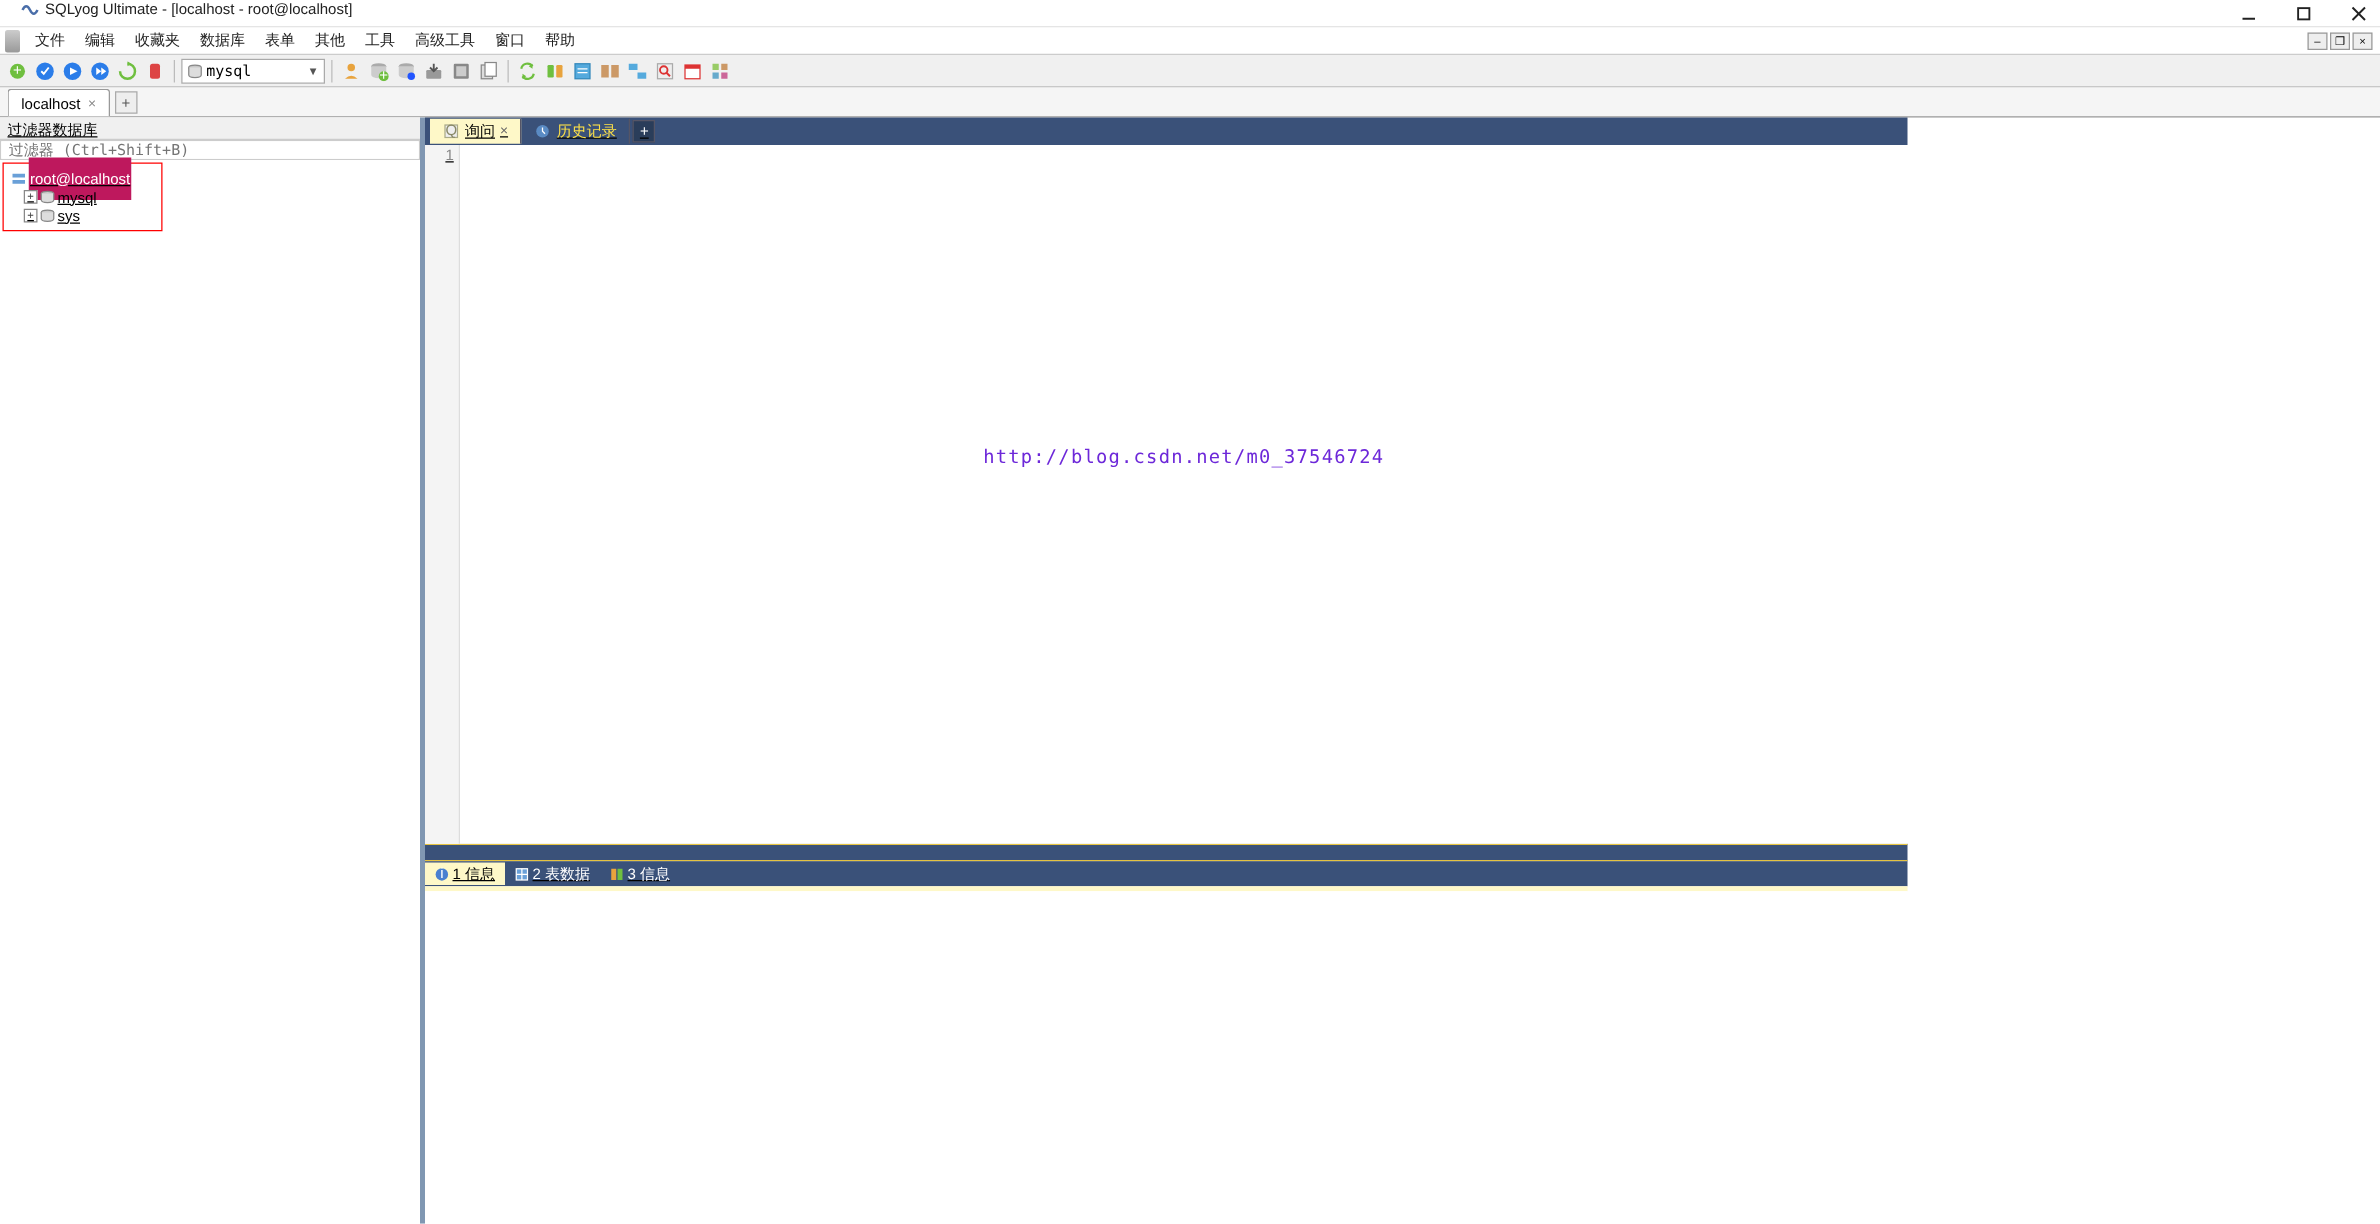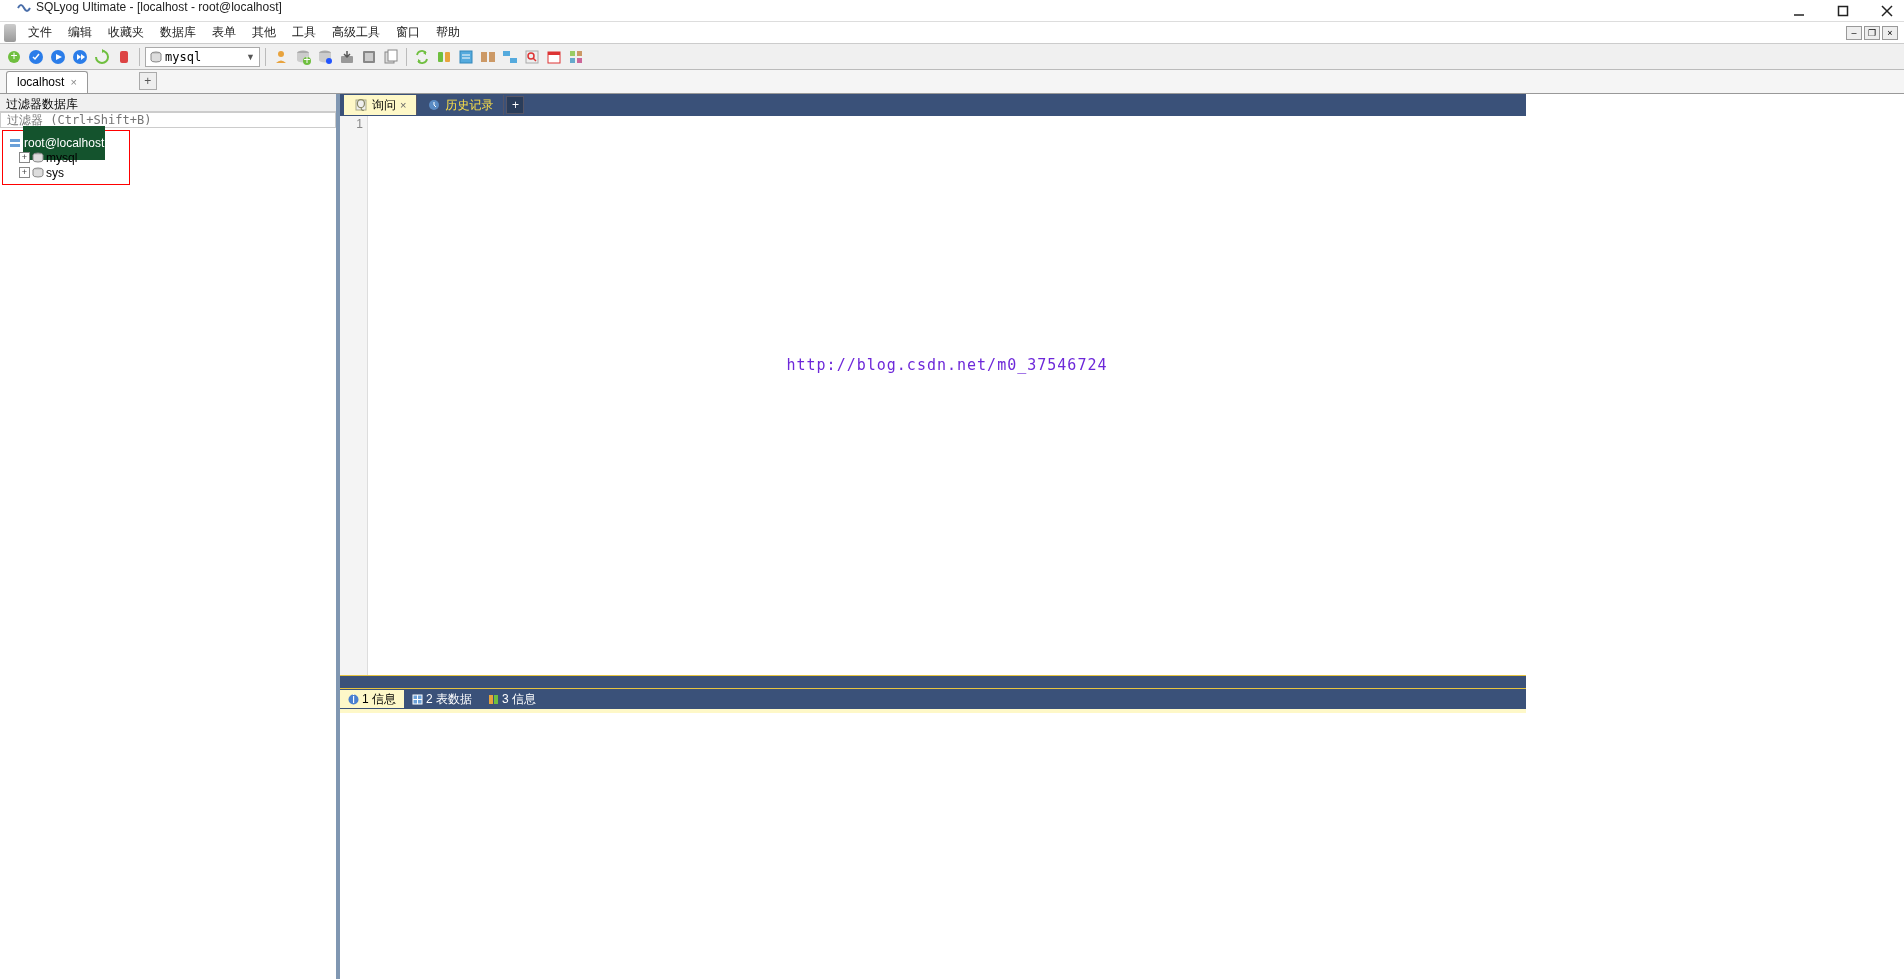--- a/index.html
+++ b/index.html
@@ -13,33 +13,33 @@
 .menu-handle { width:12px; height:18px; background:linear-gradient(#ccc,#999); margin-right:4px; border-radius:2px; }
 .menu-item { padding:2px 8px; color:#222; cursor:default; }
 .mdi-controls { position:absolute; right:6px; display:flex; gap:2px; }
 .mdi-btn { width:16px; height:14px; border:1px solid #999; background:#eee; font-size:9px; display:flex; align-items:center; justify-content:center; cursor:default; }
 .toolbar { height:26px; display:flex; align-items:center; padding:0 4px; background:#f0f0f0; border-bottom:1px solid #bbb; gap:2px; }
 .tb-btn { width:20px; height:20px; display:flex; align-items:center; justify-content:center; cursor:default; border-radius:2px; }
 .tb-sep { width:1px; height:18px; background:#bbb; margin:0 3px; }
 .db-combo { width:115px; height:20px; border:1px solid #aaa; background:#fff; display:flex; align-items:center; padding:0 4px; gap:3px; }
 .db-combo input { border:none; outline:none; width:78px; font-family:Consolas,monospace; font-size:12px; }
 .db-combo .dd { margin-left:auto; color:#555; font-size:9px; }
-.conn-tabs { height:24px; display:flex; align-items:center; padding-left:6px; border-bottom:1px solid #999; background:#f5f5f5;gap:47px; }
+.conn-tabs { height:24px; display:flex; align-items:flex-end; padding-left:6px; border-bottom:1px solid #999; background:#f5f5f5; }
 .conn-tab { height:22px; padding:0 10px; display:flex; align-items:center; gap:6px; background:#fff; border:1px solid #999; border-bottom:none; border-radius:3px 3px 0 0; margin-right:2px; }
 .close-x { color:#888; font-size:11px; cursor:default; }
 .new-tab { width:18px; height:18px; display:flex; align-items:center; justify-content:center; border:1px solid #aaa; background:#eee; margin-left:2px; margin-bottom:2px; color:#555; cursor:default; }
-.workspace { display:flex; height:calc(100% - 94px); width:1526px; }
+.workspace { display:flex; height:calc(100% - 94px); width:1526px;text-decoration:underline; }
 .sidebar { width:340px; border-right:4px solid #8097b2; background:#fff; display:flex; flex-direction:column; }
 .filter-hdr { height:18px; padding:2px 6px; background:#f0f0f0; border-bottom:1px solid #ccc; }
 .filter-input { height:16px; border:1px solid #ccc; margin:0; }
 .filter-input input { width:100%; height:100%; border:none; outline:none; padding:0 6px; font-family:Consolas,monospace; color:#999; }
 .tree { padding:4px 2px; border:1px solid red; margin:2px 2px 2px 2px; width:128px; }
 .tree-row { display:flex; align-items:center; height:15px; padding-left:4px; gap:2px; font-family:Consolas,monospace; font-size:12px; }
 .tree-exp { width:11px; height:11px; border:1px solid #888; display:flex; align-items:center; justify-content:center; font-size:9px; line-height:9px; color:#444; background:#fff; cursor:default; }
-.sel { background:#14532d; color:#fff; padding:10px 1px; }
+.sel { background:#be185d; color:#fff; padding:10px 1px; }
 .tree-child { padding-left:14px; }
 .main { flex:1; display:flex; flex-direction:column; }
 .q-tabs { height:22px; display:flex; align-items:center; background:#3a5179; padding-left:4px; }
 .q-tab { height:20px; padding:0 10px; display:flex; align-items:center; gap:4px; color:#fde047; border-right:1px solid #556; cursor:default; }
 .q-tab.active { background:#fef8c8; color:#000; }
 .q-tab .icon { width:14px; height:14px; display:flex; align-items:center; justify-content:center; }
 .hint-bar { height:18px; background:#fef8c8; border-bottom:1px solid #e5d67a; padding:2px 6px; color:#333; font-size:12px; }
 .editor { flex:1; display:flex; background:#fff; position:relative; }
 .gutter { width:28px; background:#f4f4f4; border-right:1px solid #ddd; padding-top:1px; text-align:right; font-family:Consolas,monospace; color:#888; font-size:11px; }
 .gutter div { padding-right:4px; }

